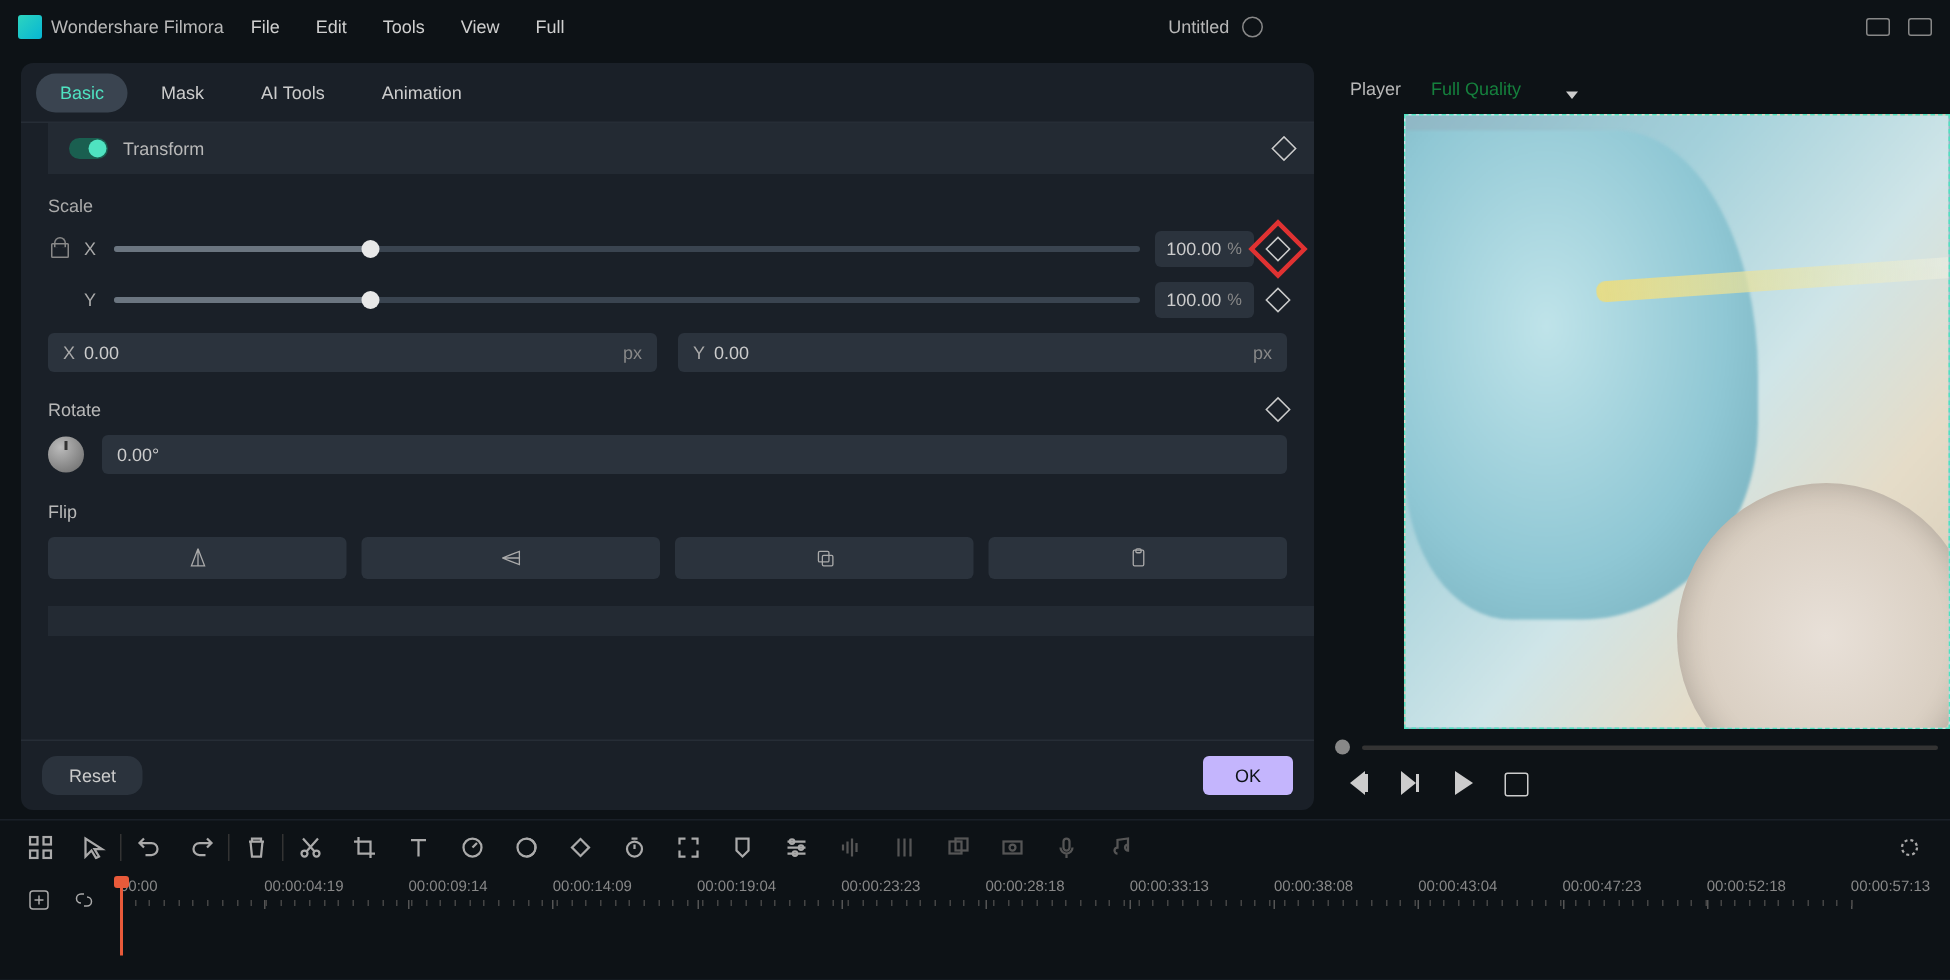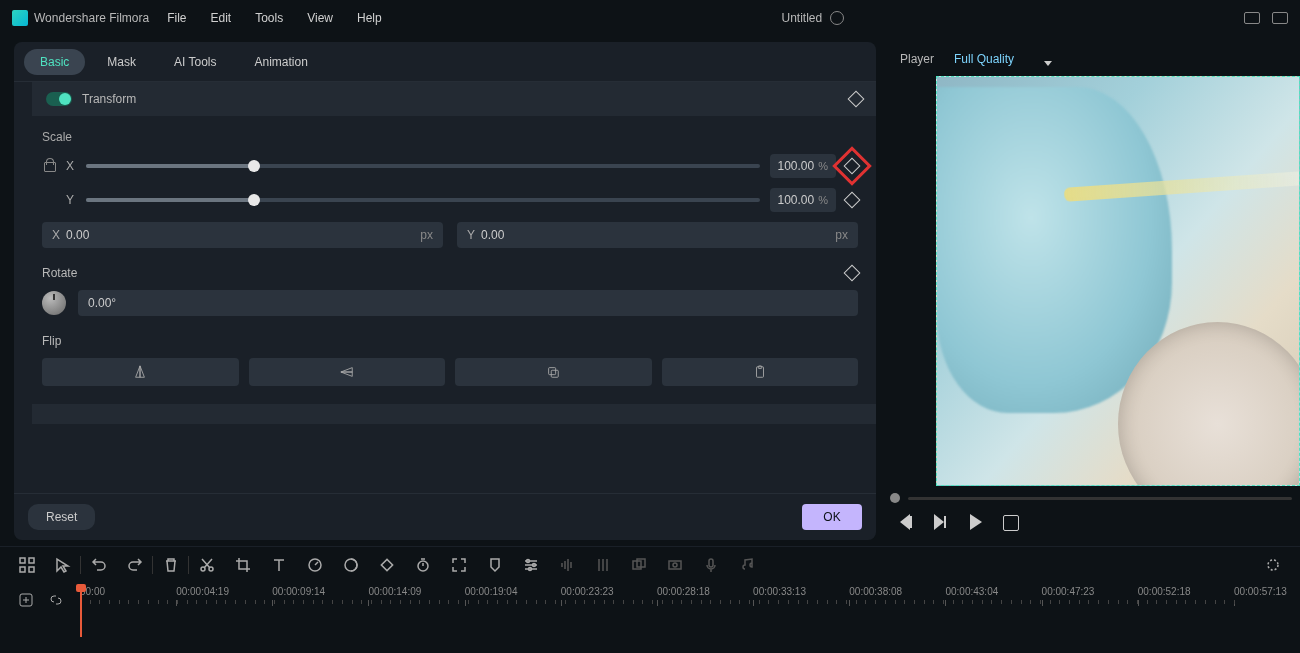--- a/index.html
+++ b/index.html
@@ -116,21 +116,21 @@
   width: 12px; height: 12px;
   border: 1.5px solid #ccc;
   transform: rotate(45deg);
   cursor: pointer;
 }
 .keyframe-btn.highlight {
   outline: 3px solid #e03232;
   outline-offset: 5px;
   border-radius: 0;
 }
-.prop-body { padding: 14px 18px 18px 28px; }
+.prop-body { padding: 14px 18px 18px 18px; }
 .label { color: #aaa; margin-bottom: 10px; display: block; }
 .slider-row {
   display: flex;
   align-items: center;
   gap: 10px;
   margin-bottom: 10px;
 }
 .axis-label { width: 10px; color: #aaa; }
 .slider {
   flex: 1;
@@ -218,21 +218,21 @@
 .btn-reset{background:#2b333d;color:#ccc;border-radius:10px;}
 .btn-ok{background:#c4b5fd;color:#0d1216;min-width:60px;}
 
 .right-panel{
   flex:1;display:flex;flex-direction:column;
 }
 .player-header{
   display:flex;align-items:center;gap:20px;padding:10px 14px;
 }
 .quality-select{
-  display:flex;align-items:flex-end;gap:30px;color:#7dd3fc;cursor:pointer;
+  display:flex;align-items:flex-end;gap:30px;color:#15803d;cursor:pointer;
 }
 .chev-down{
   width:0;height:0;border-left:4px solid transparent;border-right:4px solid transparent;
   border-top:5px solid #ccc;
 }
 .preview{
   flex:1;position:relative;overflow:hidden;
 }
 .preview-img{
   position:absolute;left:50px;top:0;right:0;bottom:18px;
@@ -299,21 +299,21 @@
 <div class="titlebar">
   <div class="logo">
     <div class="logo-icon"></div>
     <span>Wondershare Filmora</span>
   </div>
   <div class="menu-items">
     <span class="menu-item">File</span>
     <span class="menu-item">Edit</span>
     <span class="menu-item">Tools</span>
     <span class="menu-item">View</span>
-    <span class="menu-item">Help</span>
+    <span class="menu-item">Full</span>
   </div>
   <div class="titlebar-center">
     <span>Untitled</span>
     <span class="cloud-icon"></span>
   </div>
   <div class="titlebar-right">
     <span class="win-icon"></span>
     <span class="win-icon"></span>
   </div>
 </div>

